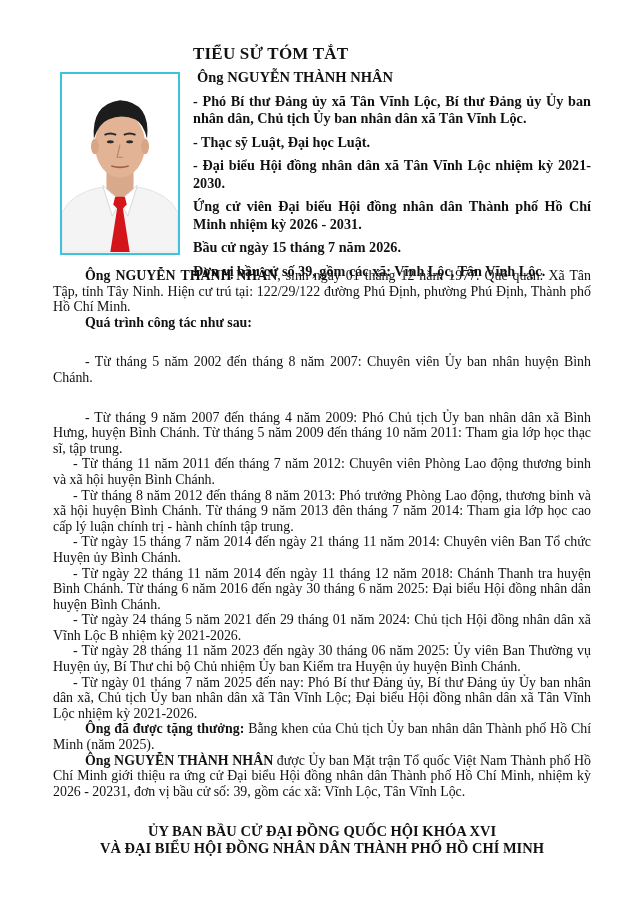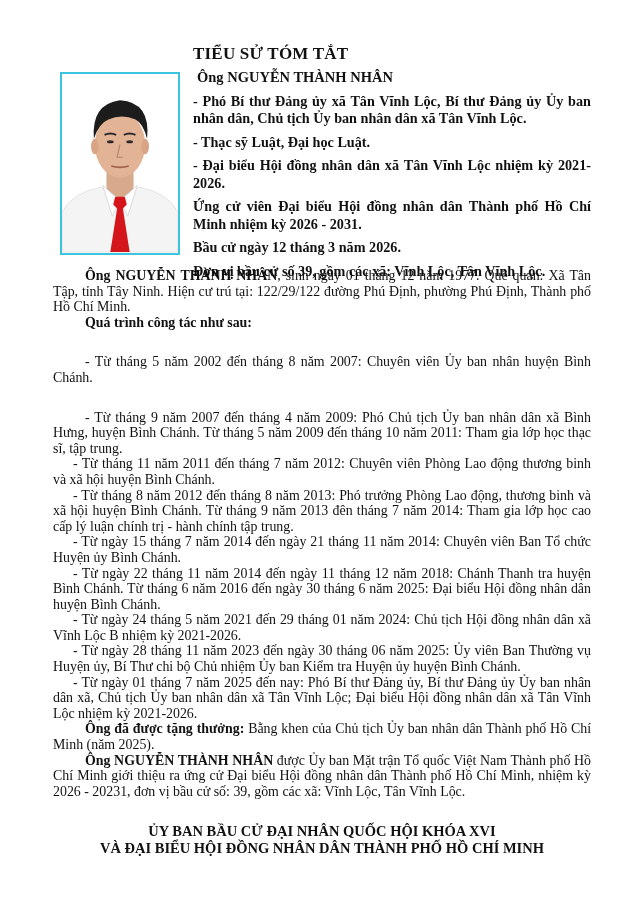--- a/index.html
+++ b/index.html
@@ -60,23 +60,23 @@
       <path d="M51 94 Q60 97 69 94" stroke="#a0604a" stroke-width="1.6" fill="none"></path>
     </svg>
   </div>
 
   <div class="title">TIỂU SỬ TÓM TẮT</div>
 
   <div class="header-block">
     <div class="name">Ông NGUYỄN THÀNH NHÂN</div>
     <p>- Phó Bí thư Đảng ủy xã Tân Vĩnh Lộc, Bí thư Đảng ủy Ủy ban nhân dân, Chủ tịch Ủy ban nhân dân xã Tân Vĩnh Lộc.</p>
     <p>- Thạc sỹ Luật, Đại học Luật.</p>
-    <p>- Đại biểu Hội đồng nhân dân xã Tân Vĩnh Lộc nhiệm kỳ 2021-2026.</p>
+    <p>- Đại biểu Hội đồng nhân dân xã Tân Vĩnh Lộc nhiệm kỳ 2021-2030.</p>
     <p>Ứng cử viên Đại biểu Hội đồng nhân dân Thành phố Hồ Chí Minh nhiệm kỳ 2026 - 2031.</p>
-    <p>Bầu cử ngày 12 tháng 3 năm 2026.</p>
+    <p>Bầu cử ngày 15 tháng 7 năm 2026.</p>
     <p>Đơn vị bầu cử số 39, gồm các xã: Vĩnh Lộc, Tân Vĩnh Lộc.</p>
   </div>
 
   <div class="body-block">
     <p class="ind1"><span class="b">Ông NGUYỄN THÀNH NHÂN</span><span>, sinh ngày 01 tháng 12 năm 1977. Quê quán: Xã Tân Tập, tỉnh Tây Ninh. Hiện cư trú tại: 122/29/122 đường Phú Định, phường Phú Định, Thành phố Hồ Chí Minh.</span></p>
     <p class="ind1 b">Quá trình công tác như sau:</p>
     <div class="cv-list">
       <p class="first">- Từ tháng 5 năm 2002 đến tháng 8 năm 2007: Chuyên viên Ủy ban nhân huyện Bình Chánh.</p>
       <p class="first">- Từ tháng 9 năm 2007 đến tháng 4 năm 2009: Phó Chủ tịch Ủy ban nhân dân xã Bình Hưng, huyện Bình Chánh. Từ tháng 5 năm 2009 đến tháng 10 năm 2011: Tham gia lớp học thạc sĩ, tập trung.</p>
       <p>- Từ tháng 11 năm 2011 đến tháng 7 năm 2012: Chuyên viên Phòng Lao động thương binh và xã hội huyện Bình Chánh.</p>
@@ -85,17 +85,17 @@
       <p>- Từ ngày 22 tháng 11 năm 2014 đến ngày 11 tháng 12 năm 2018: Chánh Thanh tra huyện Bình Chánh. Từ tháng 6 năm 2016 đến ngày 30 tháng 6 năm 2025: Đại biểu Hội đồng nhân dân huyện Bình Chánh.</p>
       <p>- Từ ngày 24 tháng 5 năm 2021 đến 29 tháng 01 năm 2024: Chủ tịch Hội đồng nhân dân xã Vĩnh Lộc B nhiệm kỳ 2021-2026.</p>
       <p>- Từ ngày 28 tháng 11 năm 2023 đến ngày 30 tháng 06 năm 2025: Ủy viên Ban Thường vụ Huyện ủy, Bí Thư chi bộ Chủ nhiệm Ủy ban Kiểm tra Huyện ủy huyện Bình Chánh.</p>
       <p>- Từ ngày 01 tháng 7 năm 2025 đến nay: Phó Bí thư Đảng ủy, Bí thư Đảng ủy Ủy ban nhân dân xã, Chủ tịch Ủy ban nhân dân xã Tân Vĩnh Lộc; Đại biểu Hội đồng nhân dân xã Tân Vĩnh Lộc nhiệm kỳ 2021-2026.</p>
     </div>
     <p class="ind1"><span class="b">Ông đã được tặng thưởng:</span><span> Bằng khen của Chủ tịch Ủy ban nhân dân Thành phố Hồ Chí Minh (năm 2025).</span></p>
     <p class="ind1"><span class="b">Ông NGUYỄN THÀNH NHÂN</span><span> được Ủy ban Mặt trận Tổ quốc Việt Nam Thành phố Hồ Chí Minh giới thiệu ra ứng cử Đại biểu Hội đồng nhân dân Thành phố Hồ Chí Minh, nhiệm kỳ 2026 - 20231, đơn vị bầu cử số: 39, gồm các xã: Vĩnh Lộc, Tân Vĩnh Lộc.</span></p>
   </div>
 
   <div class="footer">
-    <div>ỦY BAN BẦU CỬ ĐẠI NHÂN QUỐC HỘI KHÓA XVI</div>
+    <div>ỦY BAN BẦU CỬ ĐẠI ĐỒNG QUỐC HỘI KHÓA XVI</div>
     <div>VÀ ĐẠI BIỂU HỘI ĐỒNG NHÂN DÂN THÀNH PHỐ HỒ CHÍ MINH</div>
   </div>
 
 </div>
 
 </body></html>

